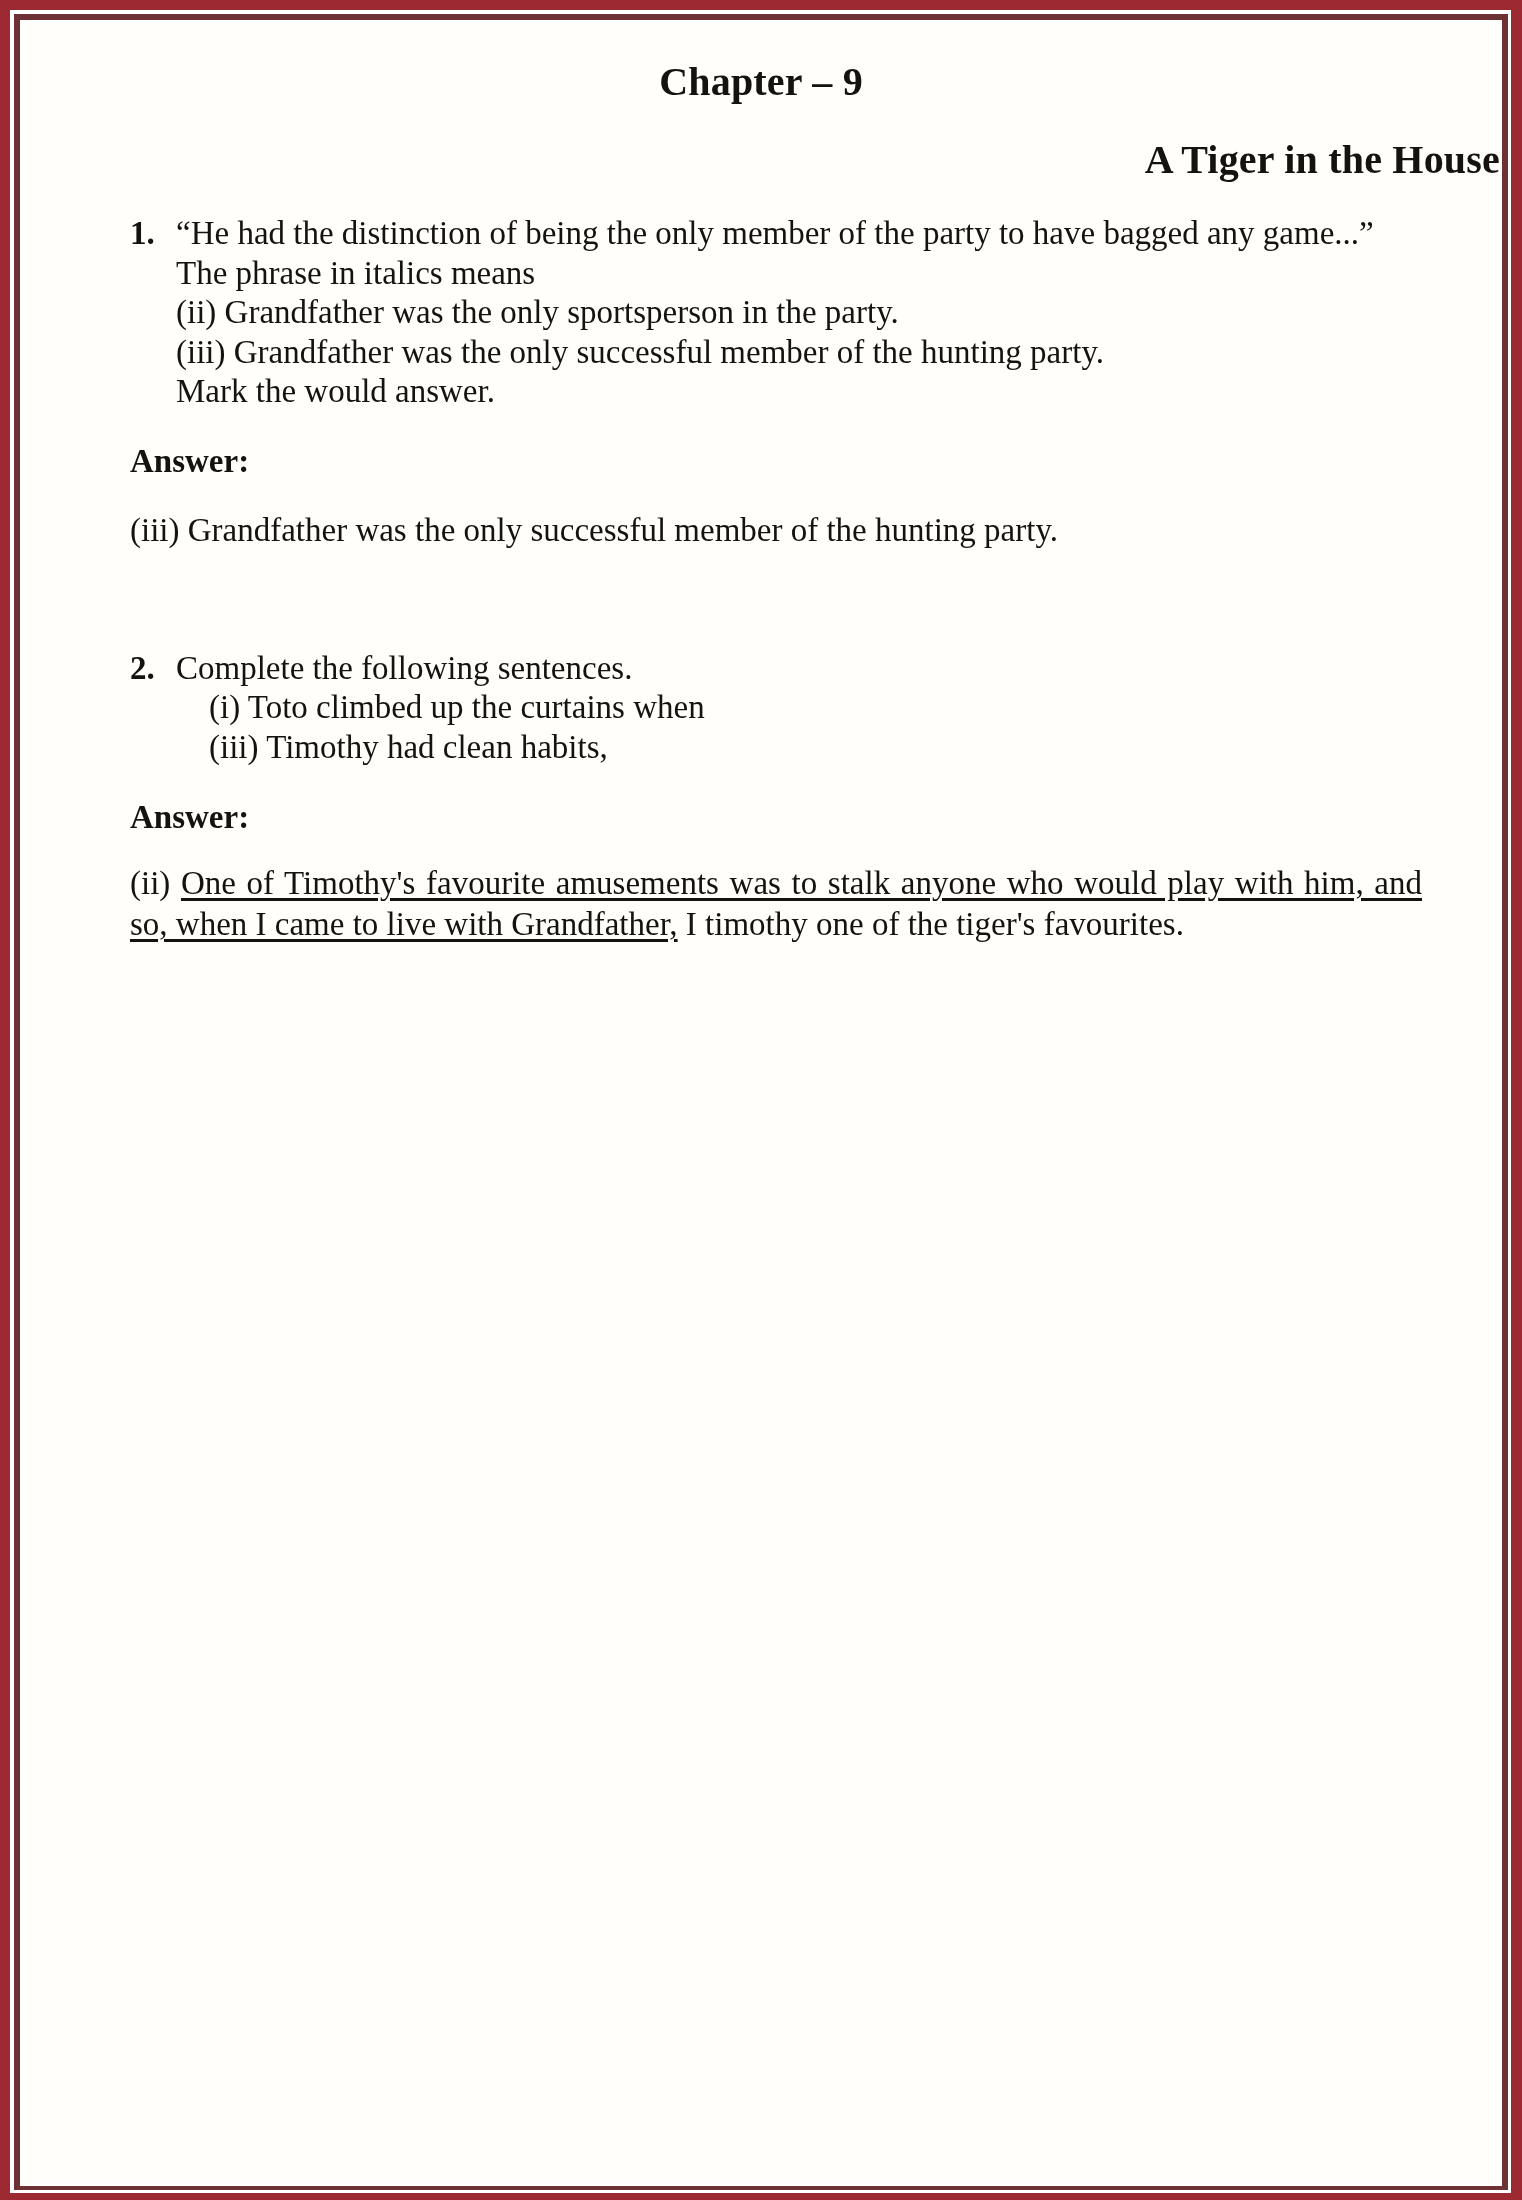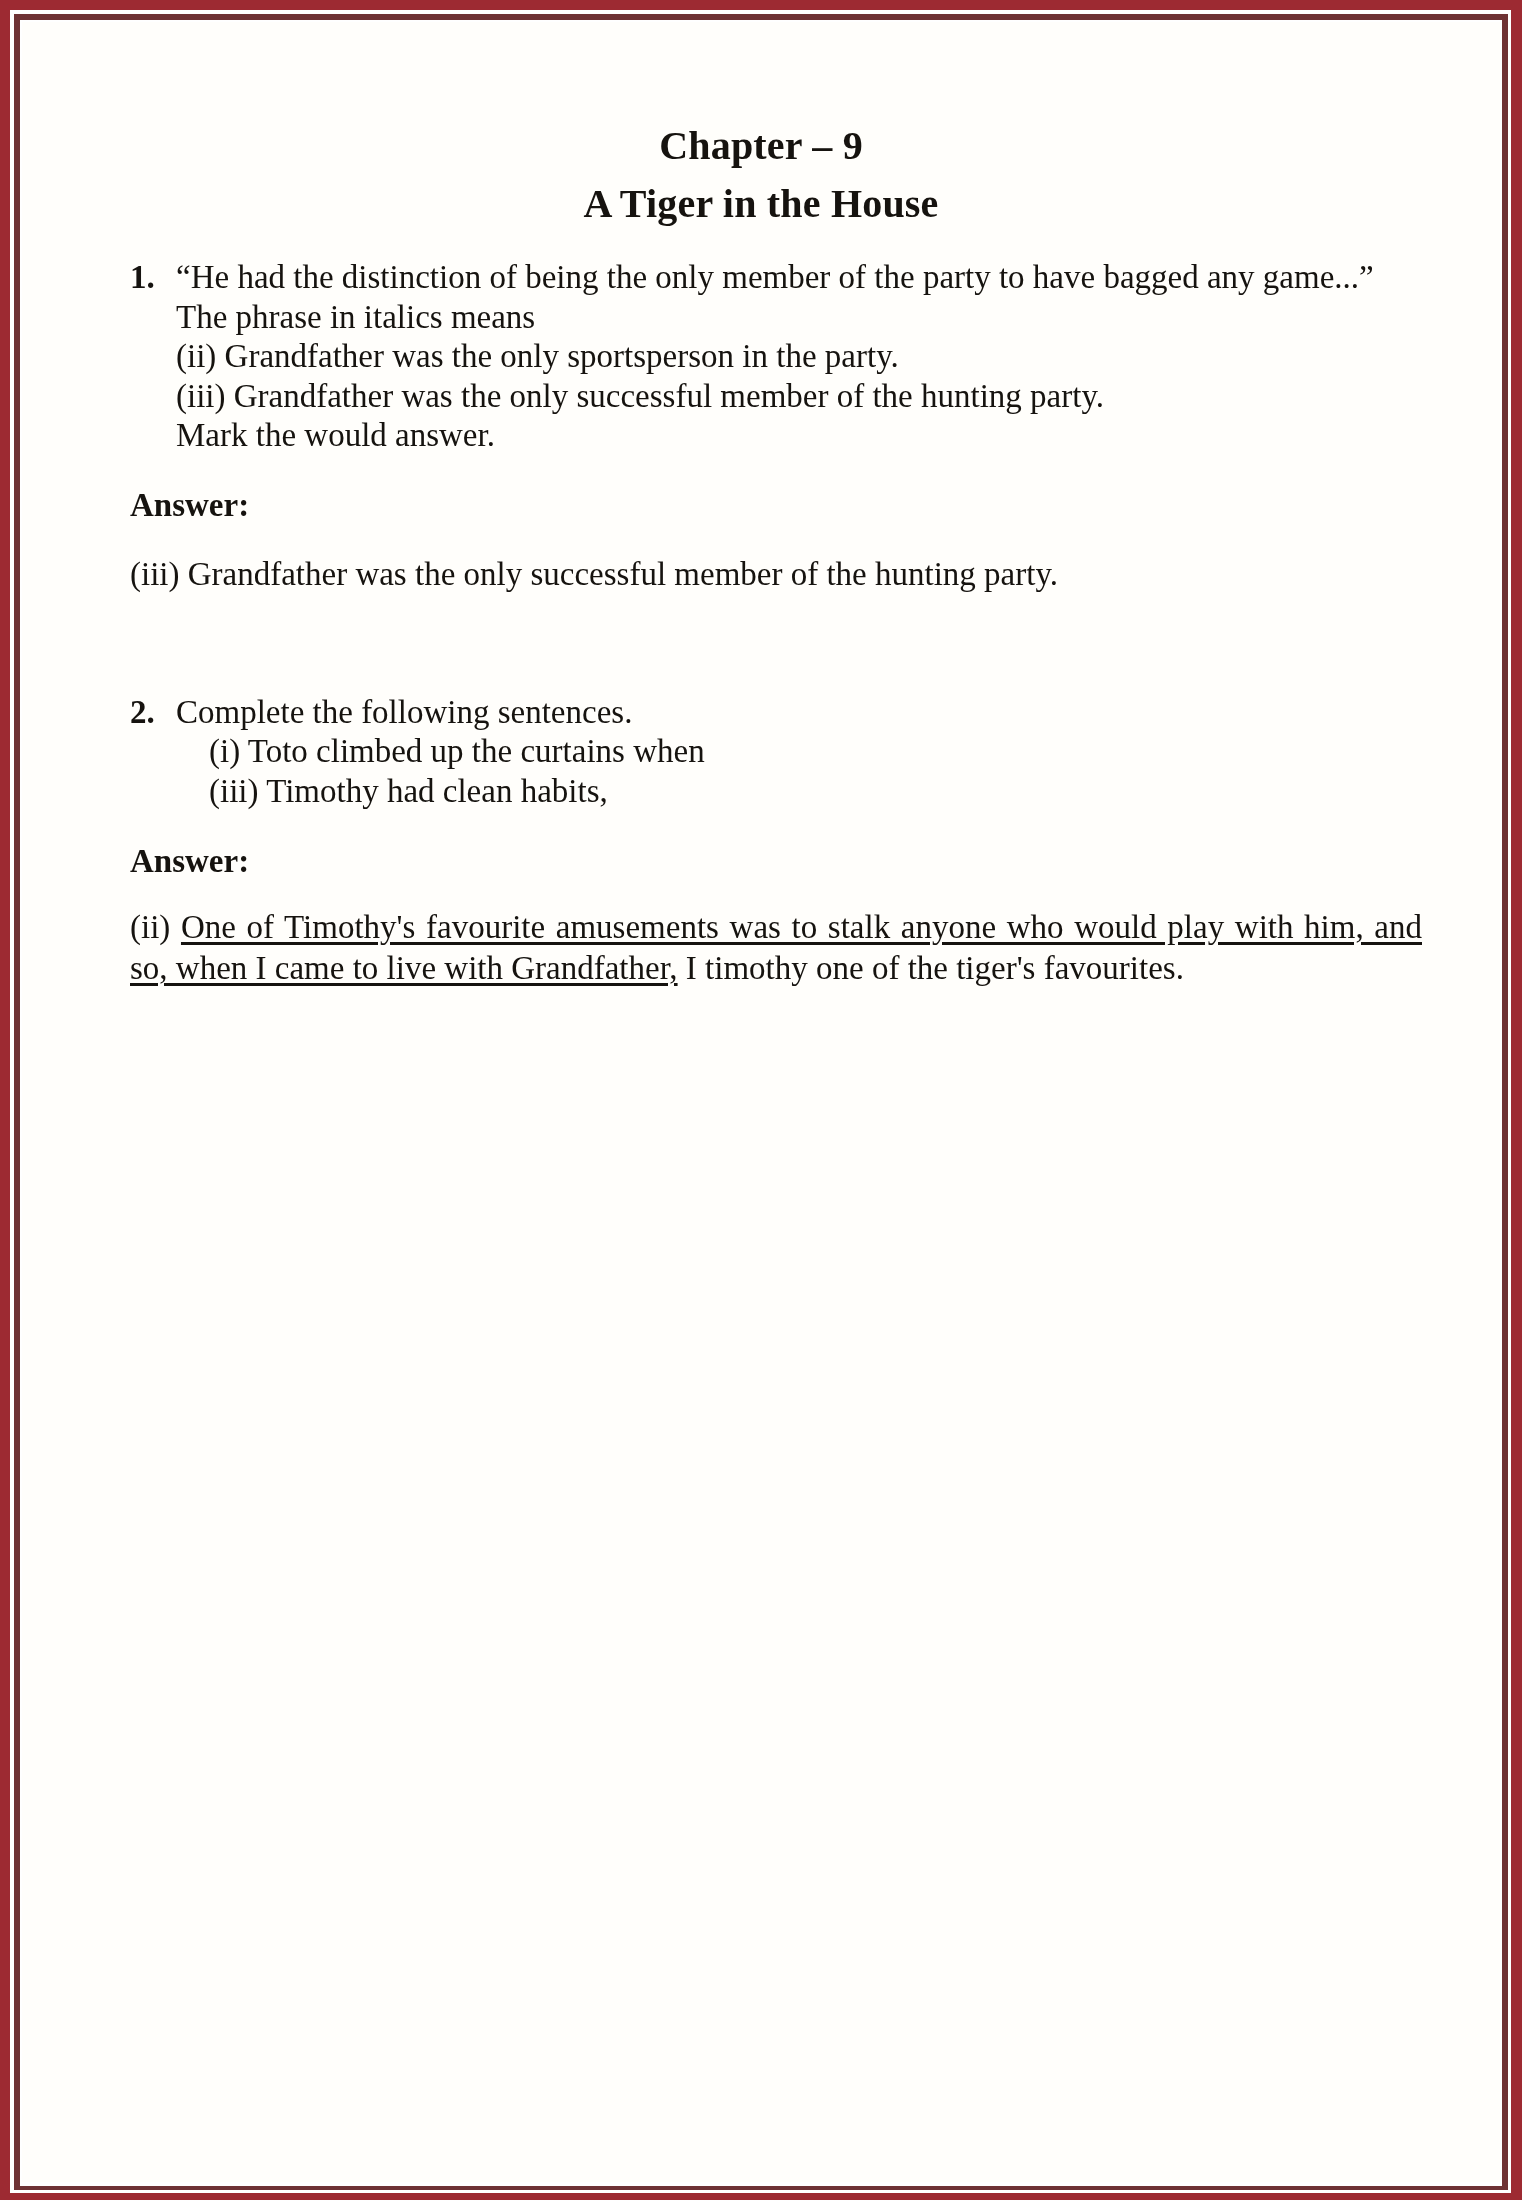--- a/index.html
+++ b/index.html
@@ -59,22 +59,22 @@
     color: #16130f;
   }
 
   .heading {
     text-align: center;
     font-weight: bold;
     font-size: 40px;
     line-height: 1.0;
     letter-spacing: 0.2px;
   }
-  .heading-1 { margin-top: 104px; }
-  .heading-2 { margin-top: 18px; }
+  .heading-1 { margin-top: 40px; }
+  .heading-2 { margin-top: 38px; text-align: right; }
   .heading-3 { margin-top: 38px; font-size: 38px; }
 
   .block {
     margin-left: 108px;
     margin-right: 78px;
     font-size: 33px;
     line-height: 1.20;
   }
 
   

